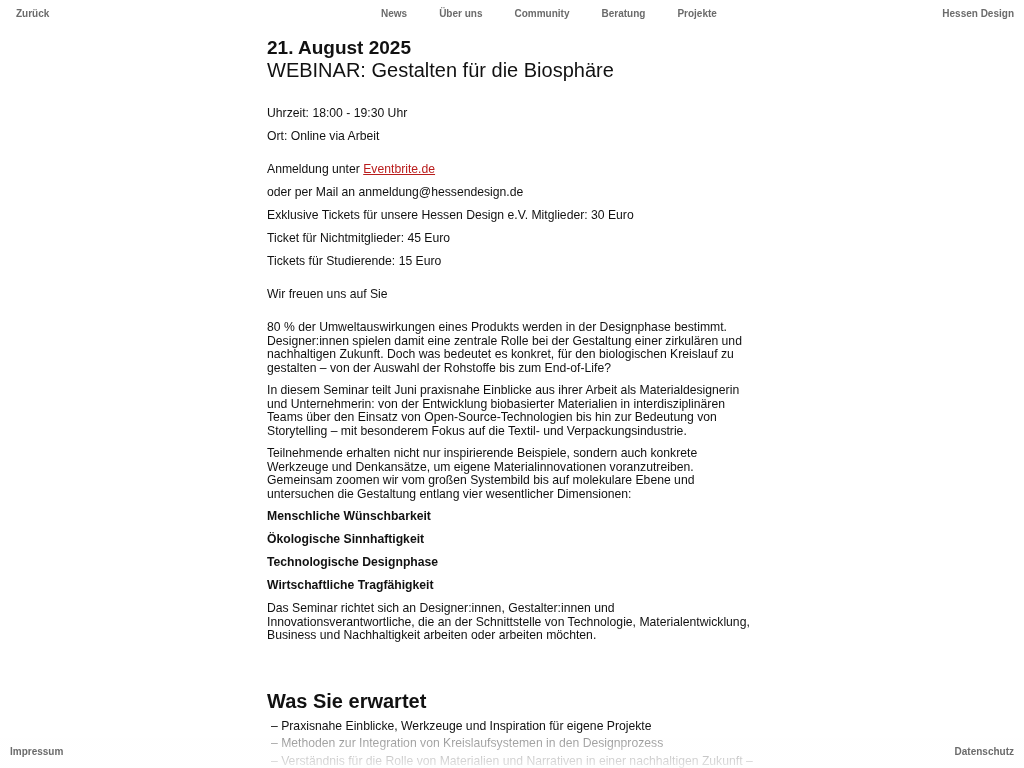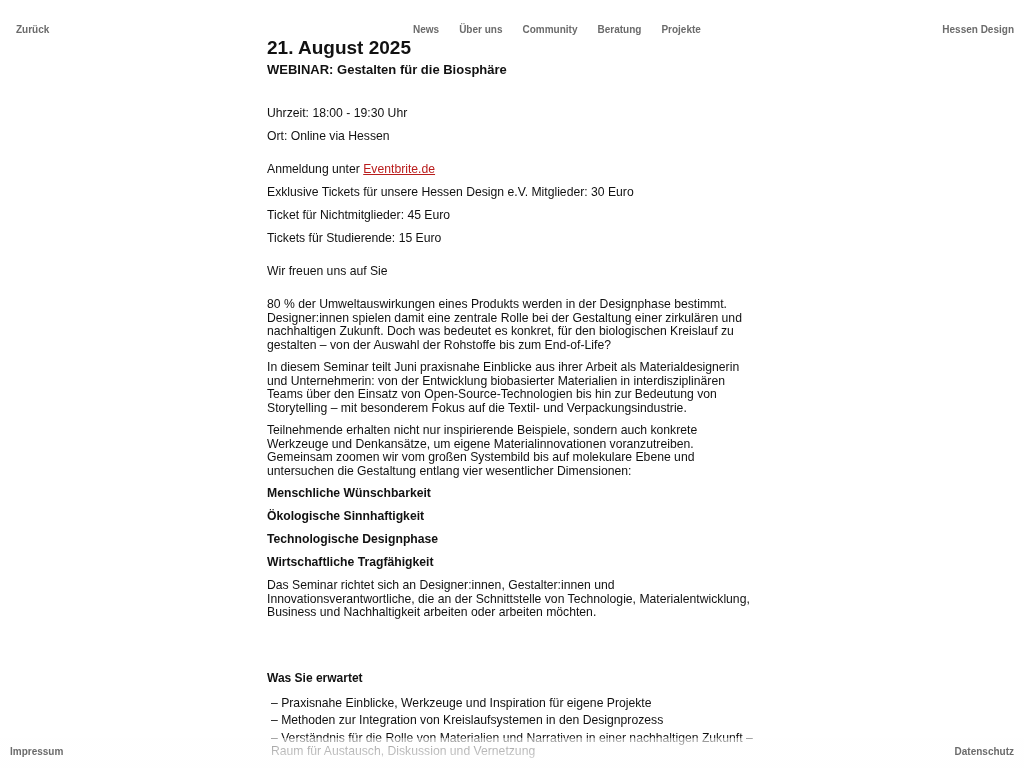--- a/index.html
+++ b/index.html
@@ -7,40 +7,39 @@
       padding: 0;
       width: 1024px;
       height: 768px;
       overflow: hidden;
       background: #ffffff;
       font-family: "Liberation Sans", sans-serif;
       color: #111111;
     }
     .topbar {
       position: fixed;
-      top: 16px; left: 0; right: 0;
+      top: 0; left: 0; right: 0;
       height: 26px;
       z-index: 10;
     }
     .topbar a, .footer a {
       color: #6b6b6b;
       font-size: 10px;
       font-weight: bold;
       text-decoration: none;
       position: absolute;
     }
     .back-link { left: 16px; top: 8px; }
     .brand-link { right: 10px; top: 8px; }
     .nav {
       position: absolute;
       top: 8px;
       left: 381px;
       display: flex;
-      gap: 0;
-      margin-left: 32px;
+      gap: 12px;
     }
     .nav a {
       position: static;
       margin-right: 0;
     }
     .nav a + a { margin-left: 20px; }
 
     .content {
       position: absolute;
       left: 267px;
@@ -49,36 +48,36 @@
       font-size: 12.2px;
       line-height: 13.5px;
     }
     .date {
       font-size: 19px;
       font-weight: bold;
       margin: 0;
       line-height: 19px;
     }
     .title {
-      font-size: 13px;
-      font-weight: bold;
+      font-size: 20px;
+      font-weight: normal;
       margin: 1px 0 0 0;
       line-height: 24px;
     }
     .meta { margin-top: 25px; }
     .line { margin: 0 0 9.5px 0; }
     .gap { height: 10px; }
     .reg-link { color: #b91c1c; text-decoration: underline; }
     .para { margin: 0 0 9px 0; }
     .dim {
       font-weight: bold;
       margin: 0 0 9.5px 0;
     }
     .section-title {
-      font-size: 12px;
+      font-size: 20px;
       font-weight: bold;
       margin: 46px 0 7px 0;
       line-height: 24px;
     }
     .list-item { margin: 4px; line-height: 13.5px; }
 
     .fade {
       position: fixed;
       left: 0; right: 0; bottom: 0;
       height: 30px;
@@ -108,25 +107,26 @@
   </nav>
   <a href="#" class="brand-link">Hessen Design</a>
 </div>
 
 <main class="content">
   <h2 class="date">21. August 2025</h2>
   <h1 class="title">WEBINAR: Gestalten für die Biosphäre</h1>
 
   <div class="meta">
     <p class="line">Uhrzeit: 18:00 - 19:30 Uhr</p>
-    <p class="line">Ort: Online via Hessen</p>
+    <p class="line">Ort: Online via Arbeit</p>
     <div class="gap"></div>
     <p class="line">
       <span>Anmeldung unter </span><a href="#" class="reg-link">Eventbrite.de</a>
     </p>
+    <p class="line">oder per Mail an anmeldung@hessendesign.de</p>
     <p class="line">Exklusive Tickets für unsere Hessen Design e.V. Mitglieder: 30 Euro</p>
     <p class="line">Ticket für Nichtmitglieder: 45 Euro</p>
     <p class="line">Tickets für Studierende: 15 Euro</p>
     <div class="gap"></div>
     <p class="line">Wir freuen uns auf Sie</p>
     <div class="gap"></div>
   </div>
 
   <p class="para">80 % der Umweltauswirkungen eines Produkts werden in der Designphase bestimmt. Designer:innen spielen damit eine zentrale Rolle bei der Gestaltung einer zirkulären und nachhaltigen Zukunft. Doch was bedeutet es konkret, für den biologischen Kreislauf zu gestalten – von der Auswahl der Rohstoffe bis zum End-of-Life?</p>
   <p class="para">In diesem Seminar teilt Juni praxisnahe Einblicke aus ihrer Arbeit als Materialdesignerin und Unternehmerin: von der Entwicklung biobasierter Materialien in interdisziplinären Teams über den Einsatz von Open-Source-Technologien bis hin zur Bedeutung von Storytelling – mit besonderem Fokus auf die Textil- und Verpackungsindustrie.</p>

